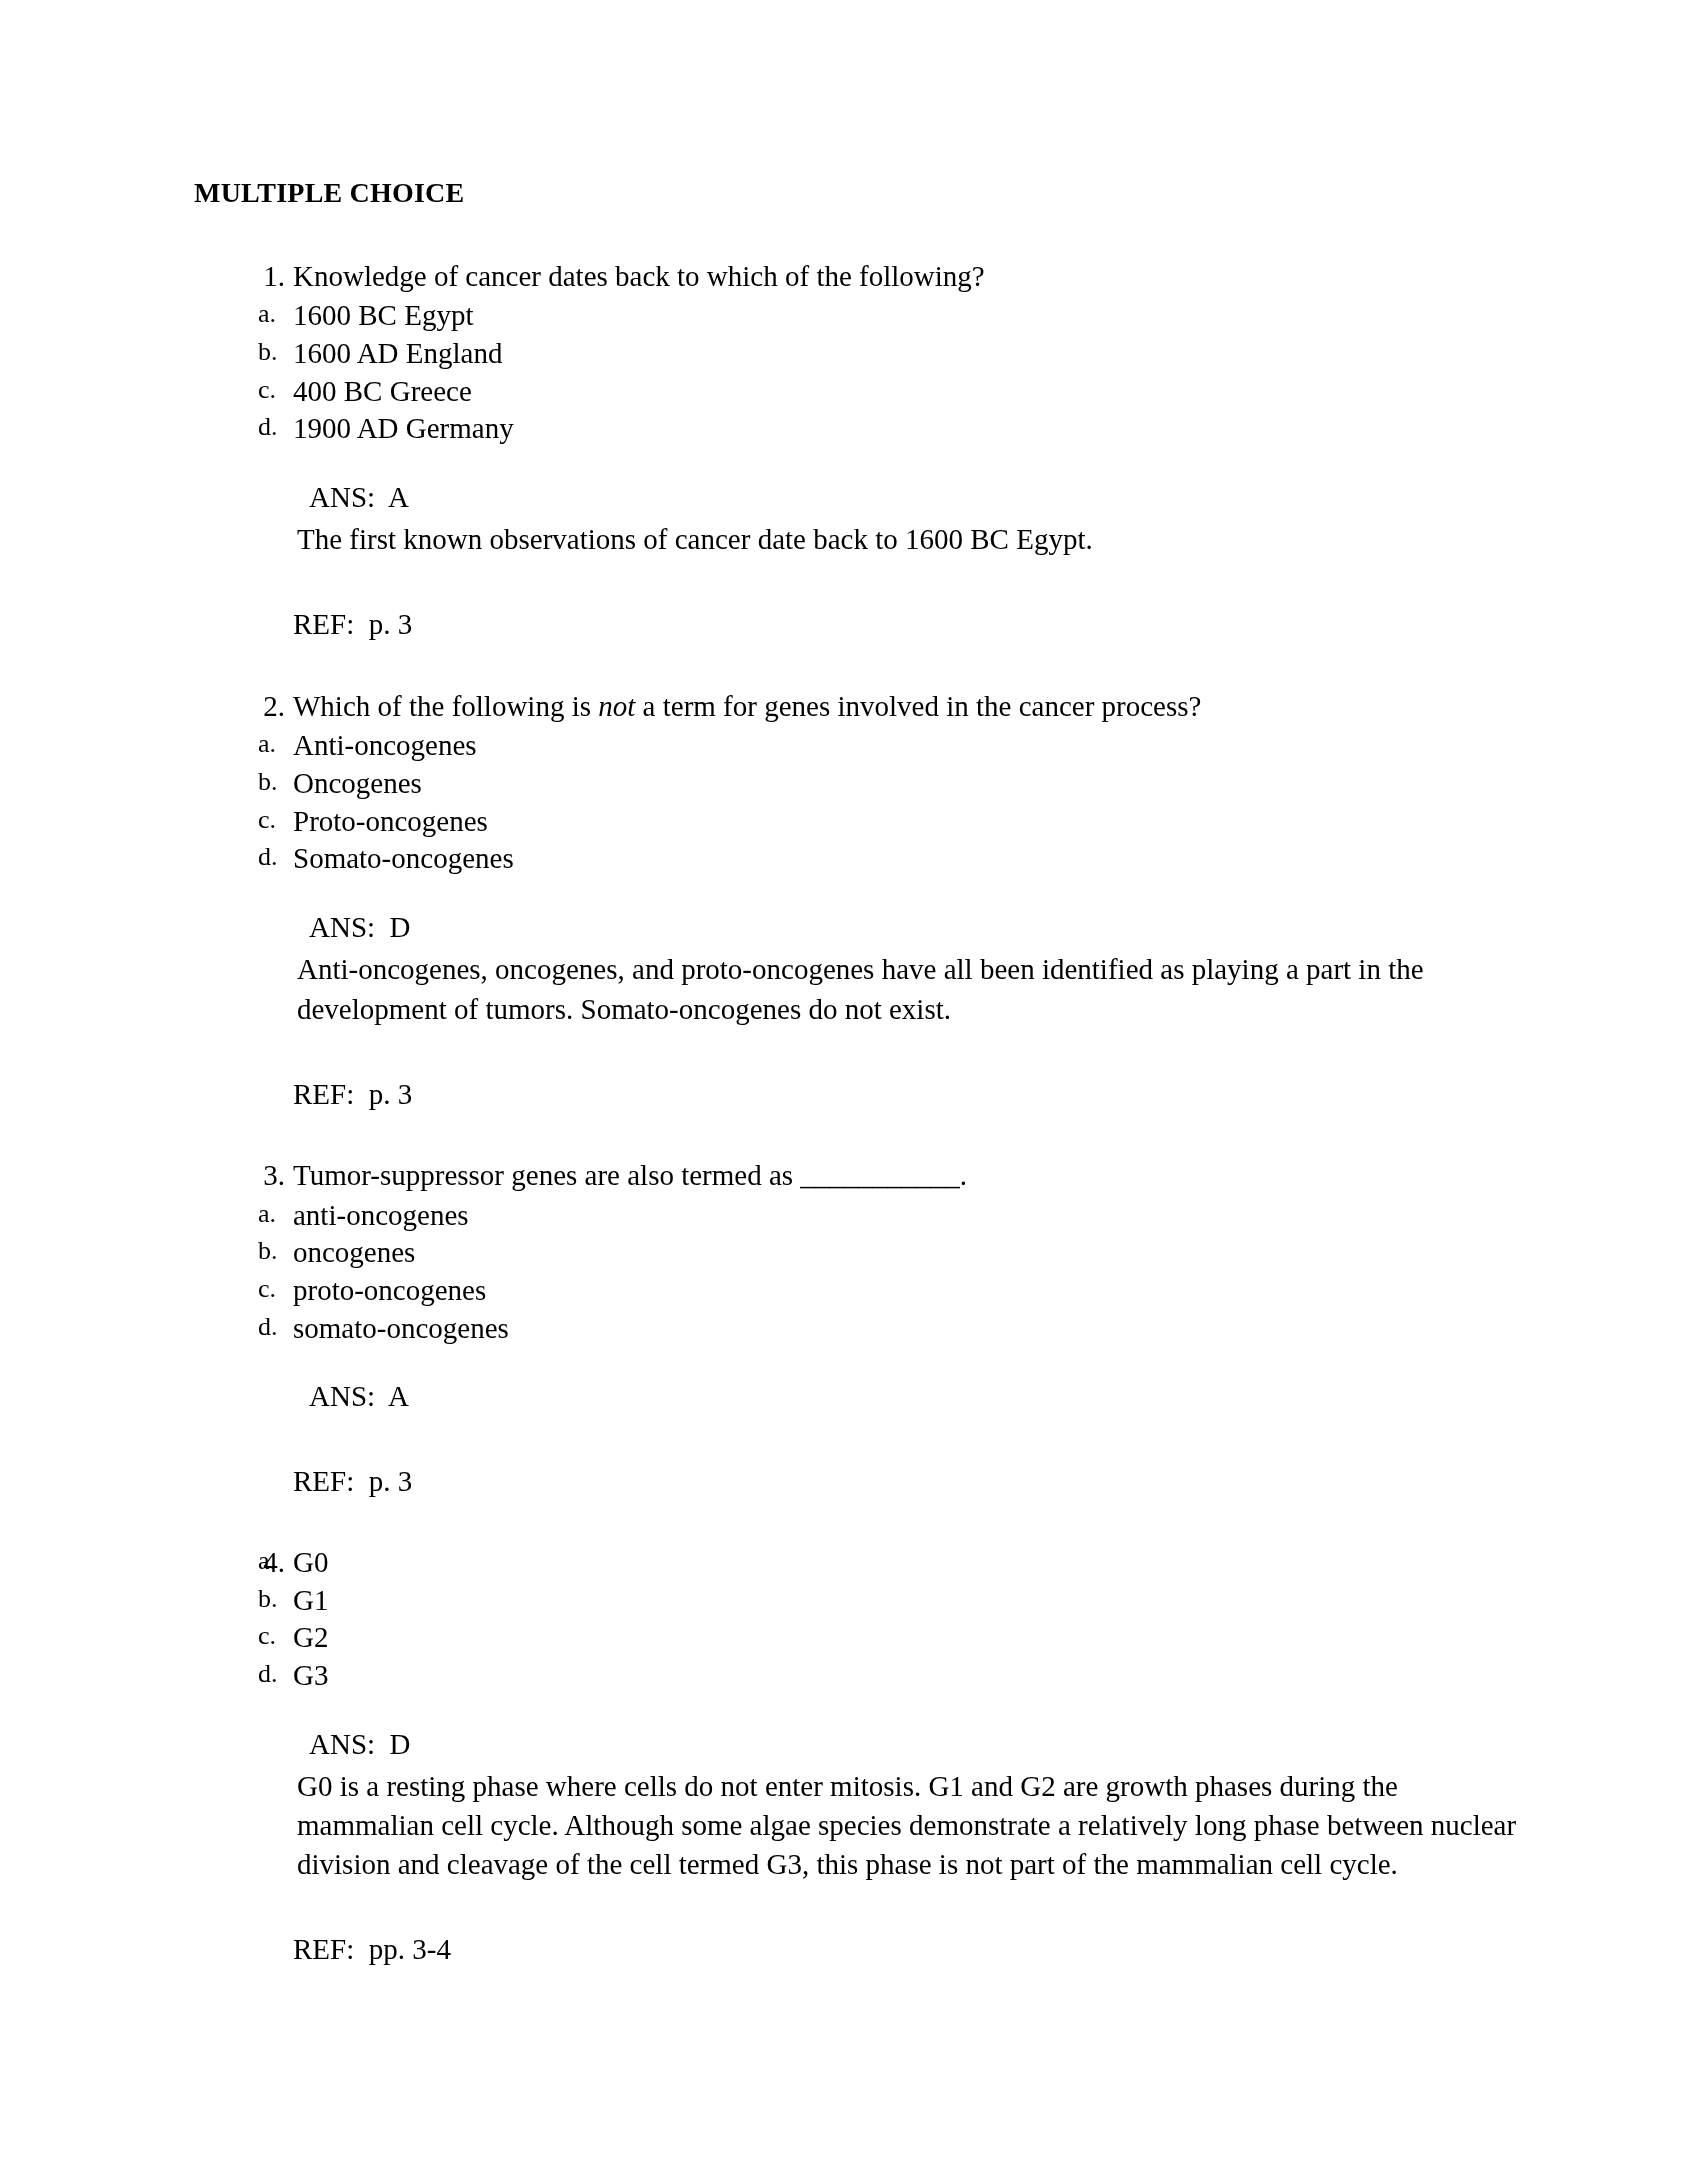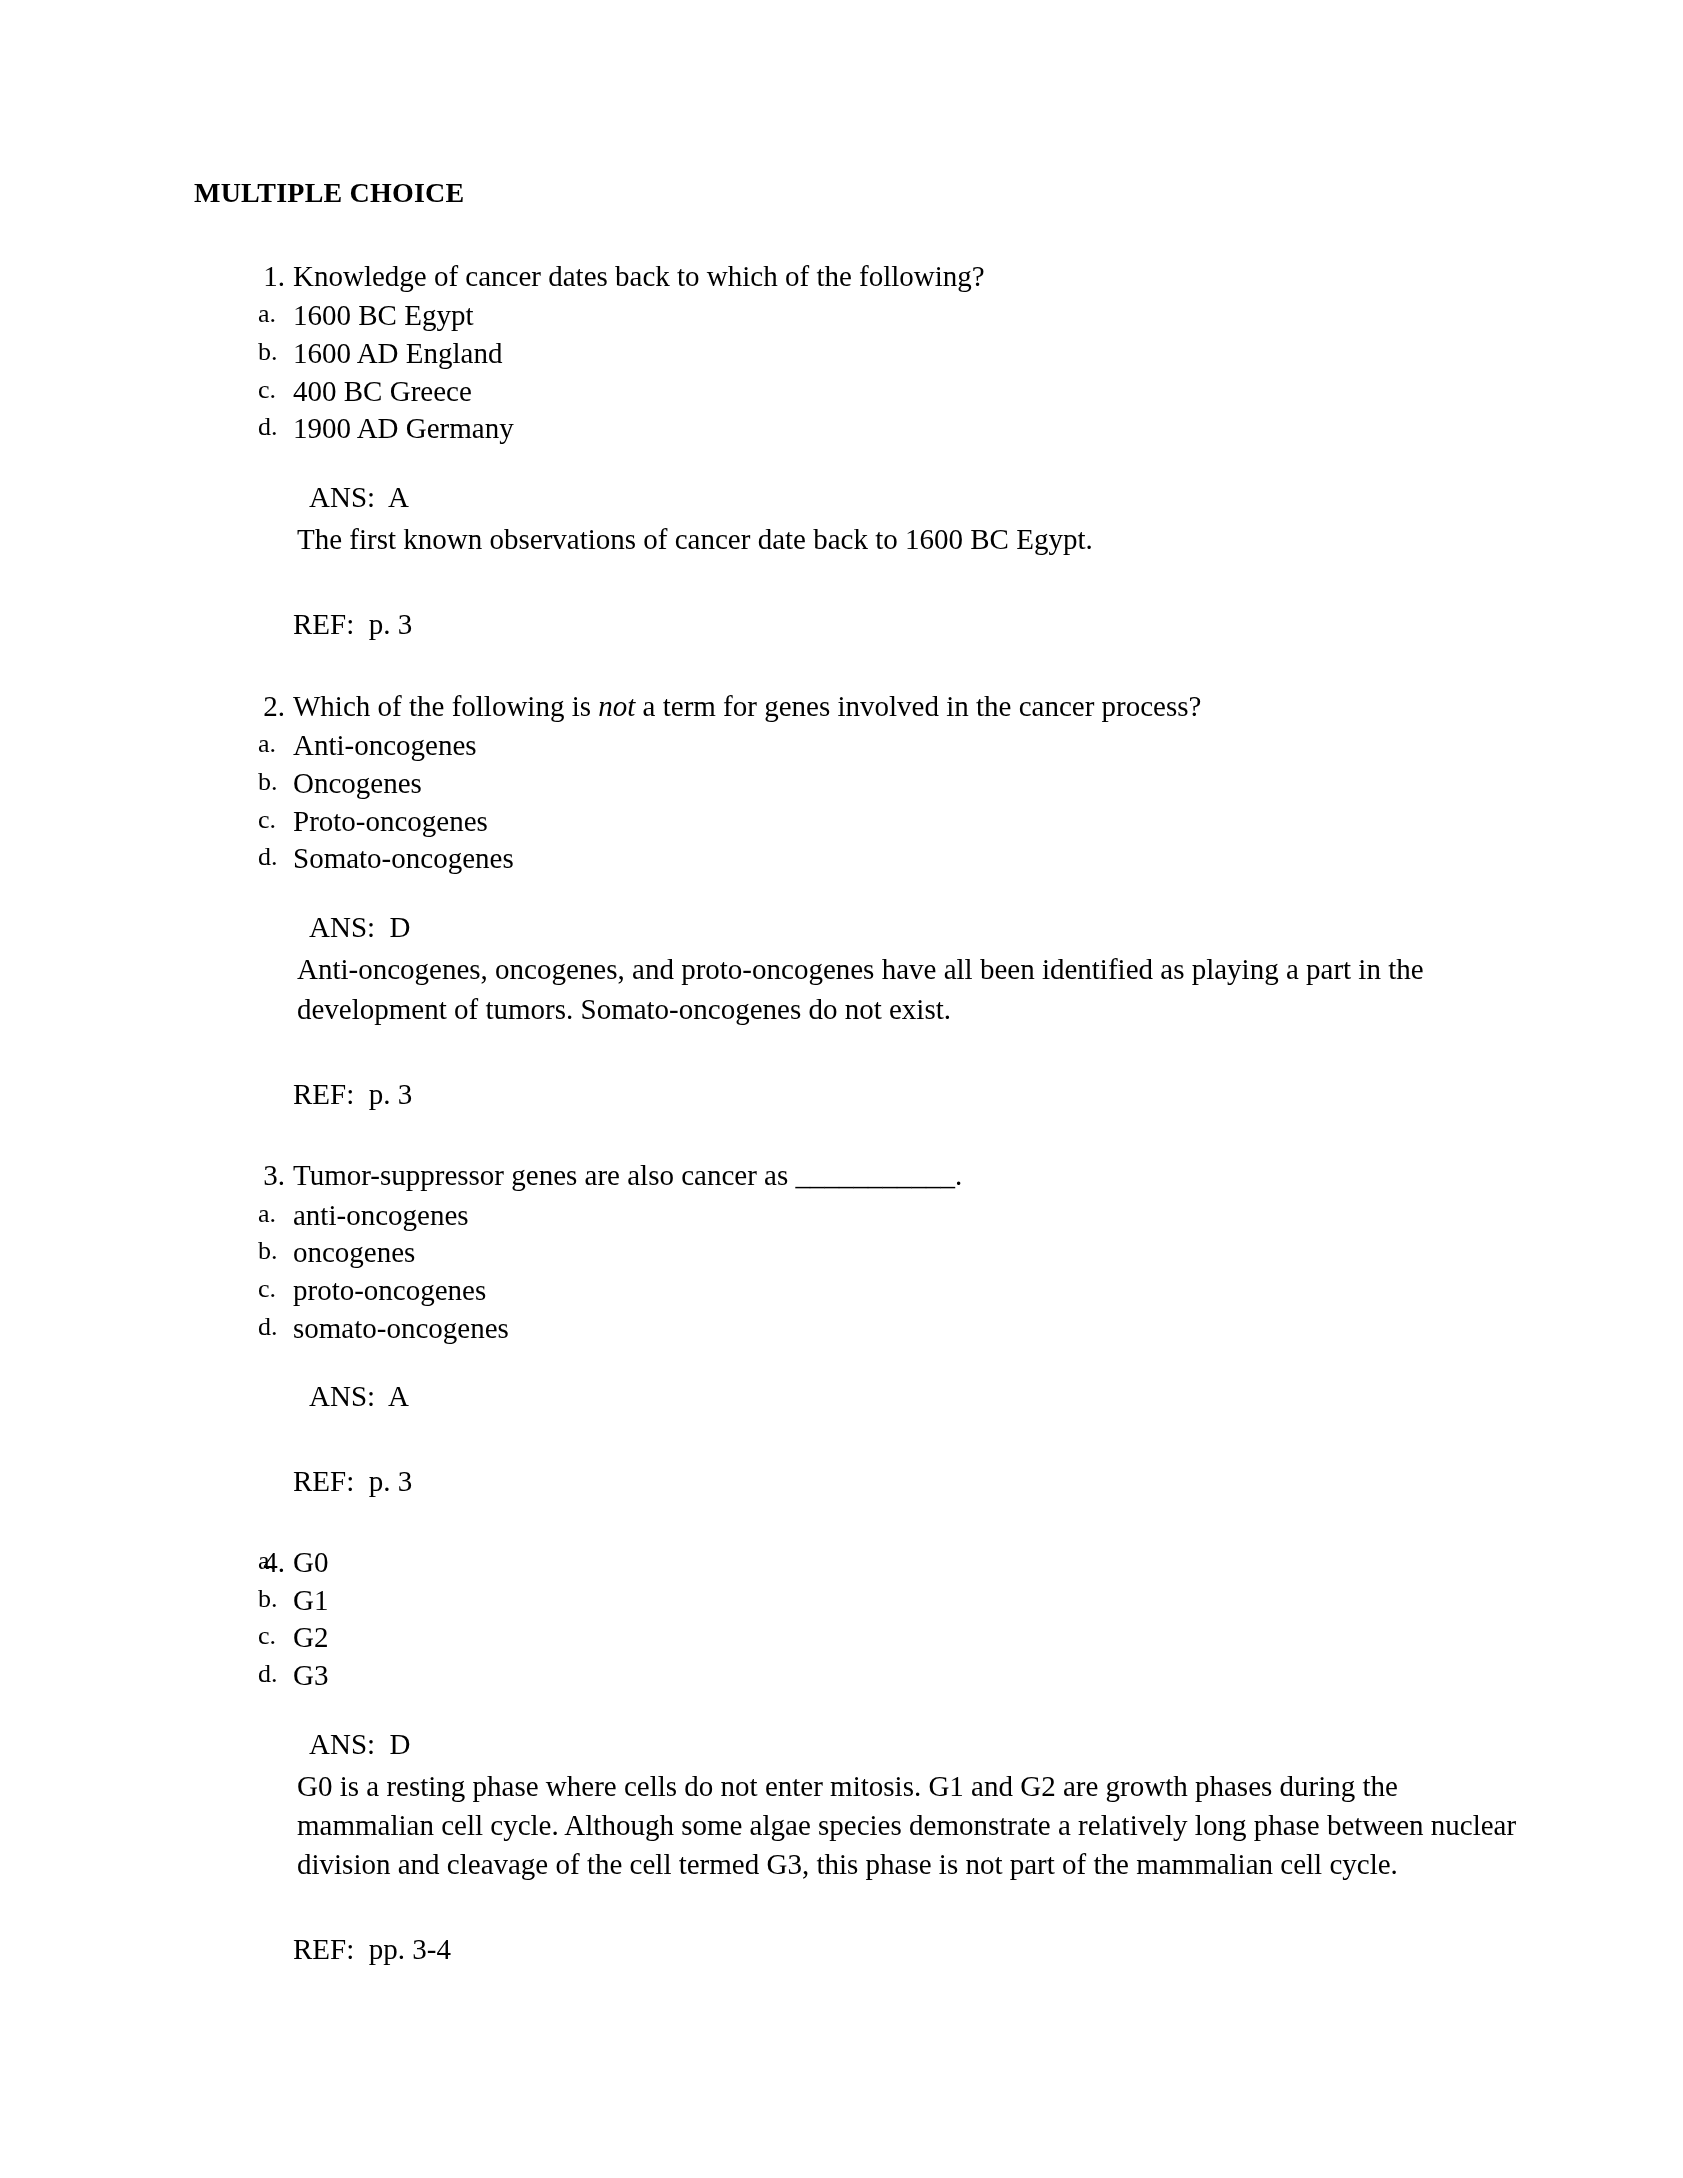--- a/index.html
+++ b/index.html
@@ -192,21 +192,21 @@
     </div>
 
     <div class="ref-line">REF:  p. 3</div>
   </div>
 
   <div class="question-block">
 
     <div class="stem">
       <span class="stem-number">3.</span>
       <span class="stem-text">
-        <span>Tumor-suppressor genes are also cancer as </span><em></em><span>___________.</span>
+        <span>Tumor-suppressor genes are also termed as </span><em></em><span>___________.</span>
       </span>
     </div>
 
     <ul class="options">
   <li class="option">
     <span class="option-letter">a.</span>
     <span class="option-text">anti-oncogenes</span>
   </li>
 
   <li class="option">

